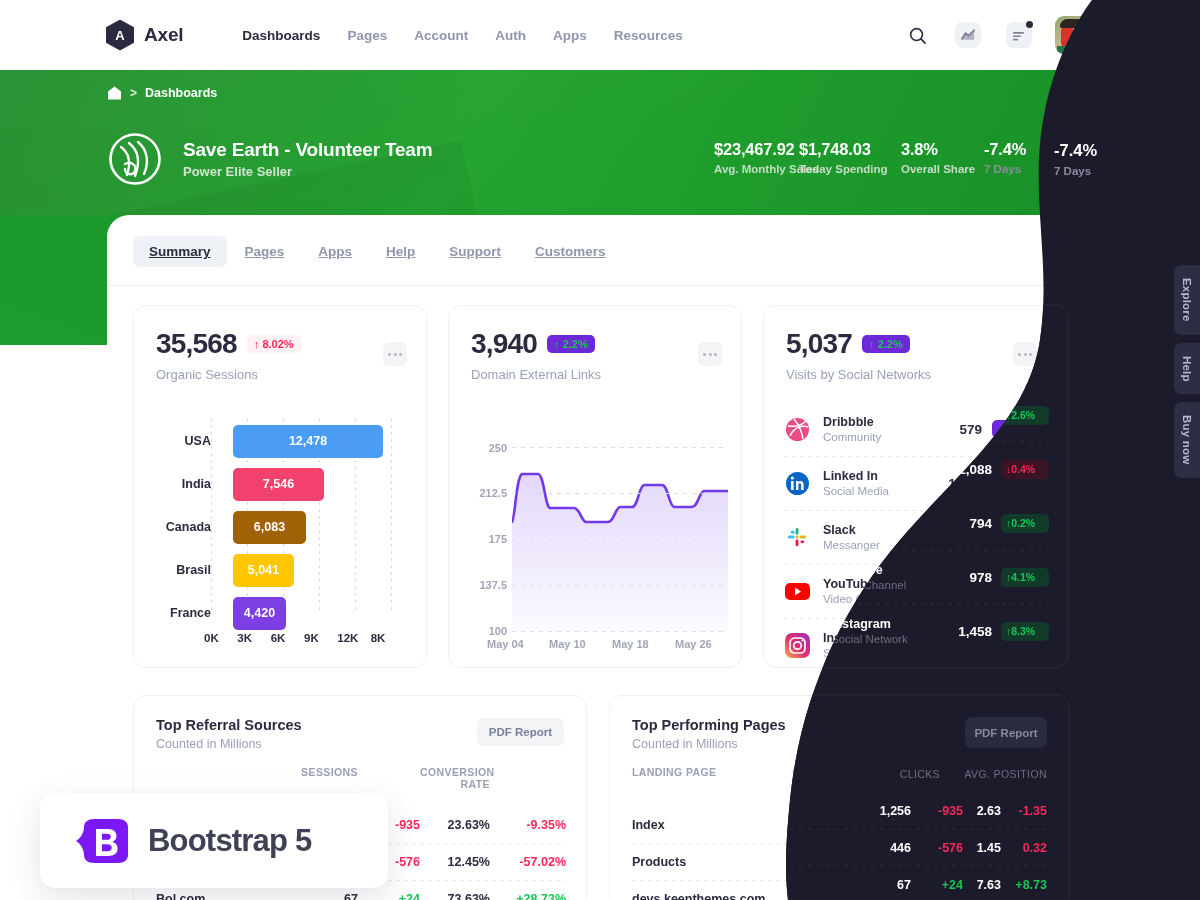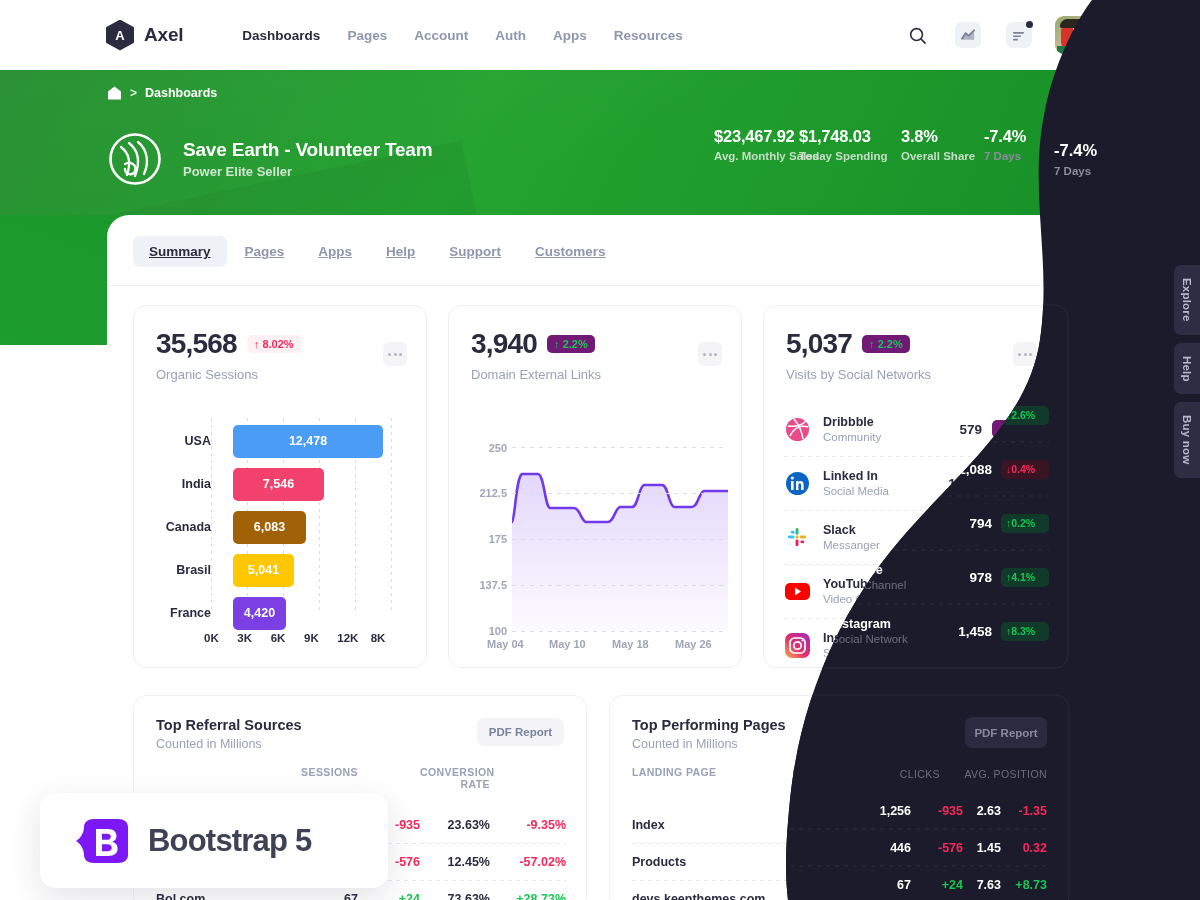--- a/index.html
+++ b/index.html
@@ -78,21 +78,21 @@
   .breadcrumb { position:absolute; left:107px; top:86px; display:flex; align-items:center; gap:8px; z-index:3; }
   .bc-home { width:15px; height:14px; }
   .bc-sep { color:#ffffff; font-size:12px; font-weight:bold; opacity:.85; }
   .bc-text { color:#ffffff; font-size:12.5px; font-weight:bold; }
 
   .hero-main { position:absolute; left:107px; top:131px; display:flex; align-items:center; gap:20px; z-index:3; }
   .team-logo { width:56px; height:56px; }
   .team-title { color:#ffffff; font-size:19px; font-weight:bold; letter-spacing:-0.2px; }
   .team-sub { color:#cfe5d0; font-size:13px; font-weight:600; margin-top:3px; }
 
-  .hero-stats { position:absolute; left:714px; top:127px; display:flex; gap:0; z-index:3; }
+  .hero-stats { position:absolute; left:714px; top:140px; display:flex; gap:0; z-index:3; }
   .stat { width:85px; }
   .stat.w2 { width:102px; }
   .stat.w3 { width:83px; }
   .stat-val { color:#ffffff; font-size:16.5px; font-weight:bold; letter-spacing:-0.2px; white-space:nowrap; }
   .stat-lbl { color:#c6ddc7; font-size:11.5px; font-weight:600; margin-top:4px; white-space:nowrap; }
   .stat.dark .stat-lbl { color:#8c8c9e; }
 
   
   .panel {
     position:absolute; left:107px; top:215px; width:986px; height:700px;
@@ -108,21 +108,21 @@
   
   .cards { position:absolute; left:133px; top:305px; display:flex; gap:21px; z-index:3; }
   .card {
     width:294px; height:363px; background:#ffffff; border:1px solid #f1f1f4;
     border-radius:13px; position:relative;
   }
   .card-head { padding:22px 22px 0 22px; }
   .kpi-row { display:flex; align-items:center; gap:10px; }
   .kpi { font-size:28px; font-weight:bold; color:#2b2b40; letter-spacing:-0.8px; }
   .chip { font-size:11px; font-weight:bold; padding:3px 7px; border-radius:5px; white-space:nowrap; }
-  .chip.up { background:#701a75; color:#17c653; }
+  .chip.up { background:#6d28d9; color:#17c653; }
   .chip.dn { background:#fff0f3; color:#f8285a; }
   .card-sub { font-size:13px; color:#99a1b7; font-weight:500; margin-top:7px; }
   .dots {
     position:absolute; right:19px; top:36px; width:24px; height:24px; border-radius:6px; background:#f4f4f6;
     display:flex; align-items:center; justify-content:center; gap:2.5px; cursor:pointer;
   }
   .dots i { width:3px; height:3px; border-radius:50%; background:#b5b5c3; display:block; }
 
   
   .barchart { position:absolute; left:0; top:104px; width:294px; height:255px; }

